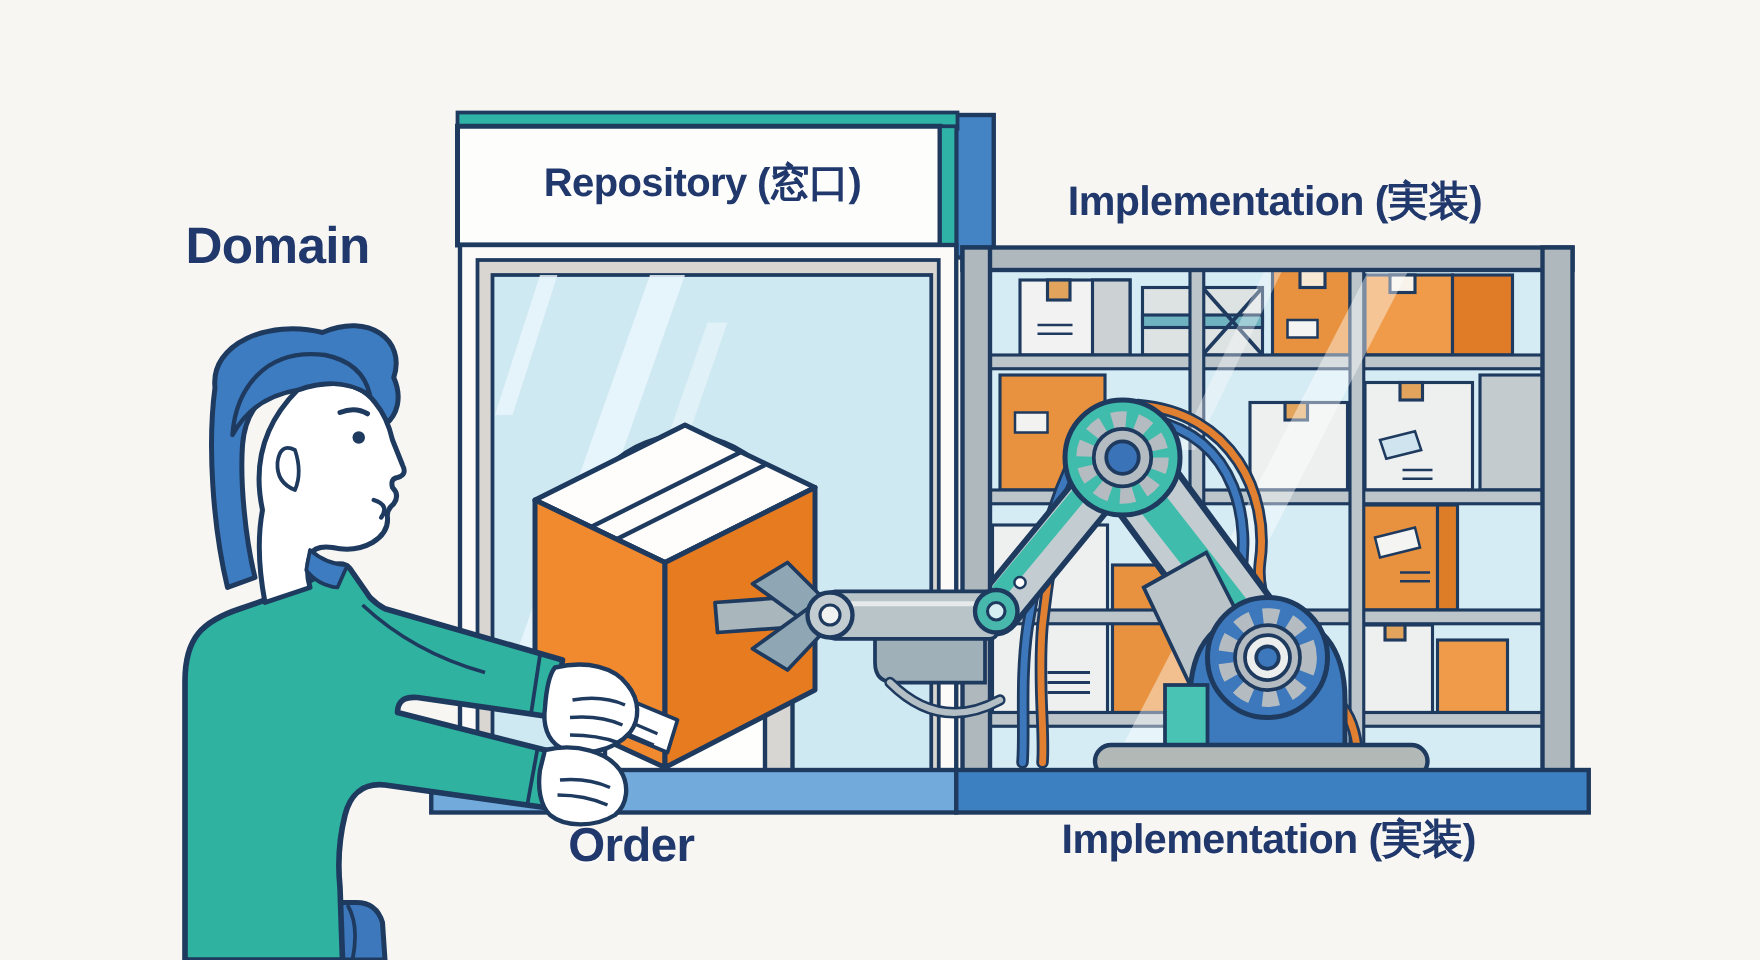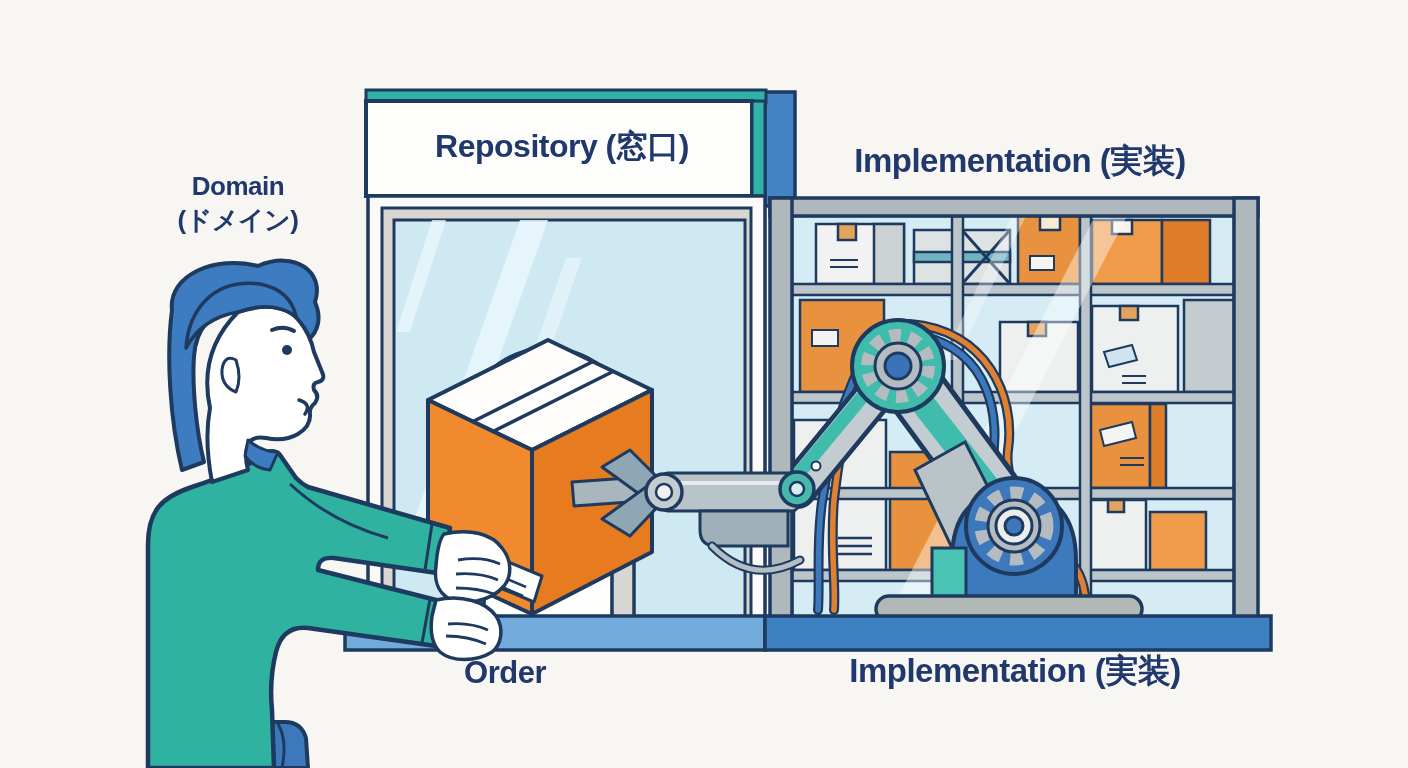--- a/index.html
+++ b/index.html
@@ -8,24 +8,24 @@
     background:#f7f6f3;
     font-family:"Liberation Sans","DejaVu Sans",sans-serif;
   }
   #stage{position:absolute;inset:0;}
   svg{position:absolute;left:0;top:0;}
   .lbl{
     position:absolute;color:#20386b;font-weight:700;text-align:center;
     letter-spacing:-0.5px;line-height:1.3;
     text-shadow:0 1px 0 rgba(255,255,255,.6);
   }
-  .lbl-domain{left:136px;top:170px;width:204px;font-size:26px;}
+  .lbl-domain{left:120px;top:170px;width:204px;font-size:41px;}
   .lbl-sign{left:372px;top:126px;width:380px;font-size:32px;white-space:nowrap;}
   .lbl-impl-top{left:798px;top:140px;width:444px;font-size:33px;white-space:nowrap;}
-  .lbl-order{left:412px;top:653px;width:186px;font-size:31px;}
+  .lbl-order{left:412px;top:653px;width:186px;font-size:38px;}
   .lbl-impl-bottom{left:793px;top:650px;width:444px;font-size:33px;white-space:nowrap;}
 </style>
 </head>
 <body>
 
 <div id="stage">
 <svg width="1408" height="768" viewBox="0 0 1408 768">
   <defs>
     <clipPath id="boothGlassClip">
           <rect x="394" y="220" width="351" height="402"></rect>
@@ -239,21 +239,20 @@
       <path d="M272,330 Q284,325 294,331" fill="none" stroke="#1e3a5f" stroke-width="4" stroke-linecap="round"></path>
       <circle cx="287" cy="350" r="5" fill="#1e3a5f"></circle>
       <path d="M299,400 Q312,404 305,414" fill="none" stroke="#1e3a5f" stroke-width="3.5" stroke-linecap="round"></path>
     </g>
   </g>
 </svg>
 </div>
 
 <div class="lbl lbl-domain">
   <div>Domain</div>
-  <div>(ドメイン)</div>
 </div>
 
 <div class="lbl lbl-sign">Repository (窓口)</div>
 
 <div class="lbl lbl-impl-top">Implementation (実装)</div>
 
 <div class="lbl lbl-order">
   <div>Order</div>
 </div>
 

